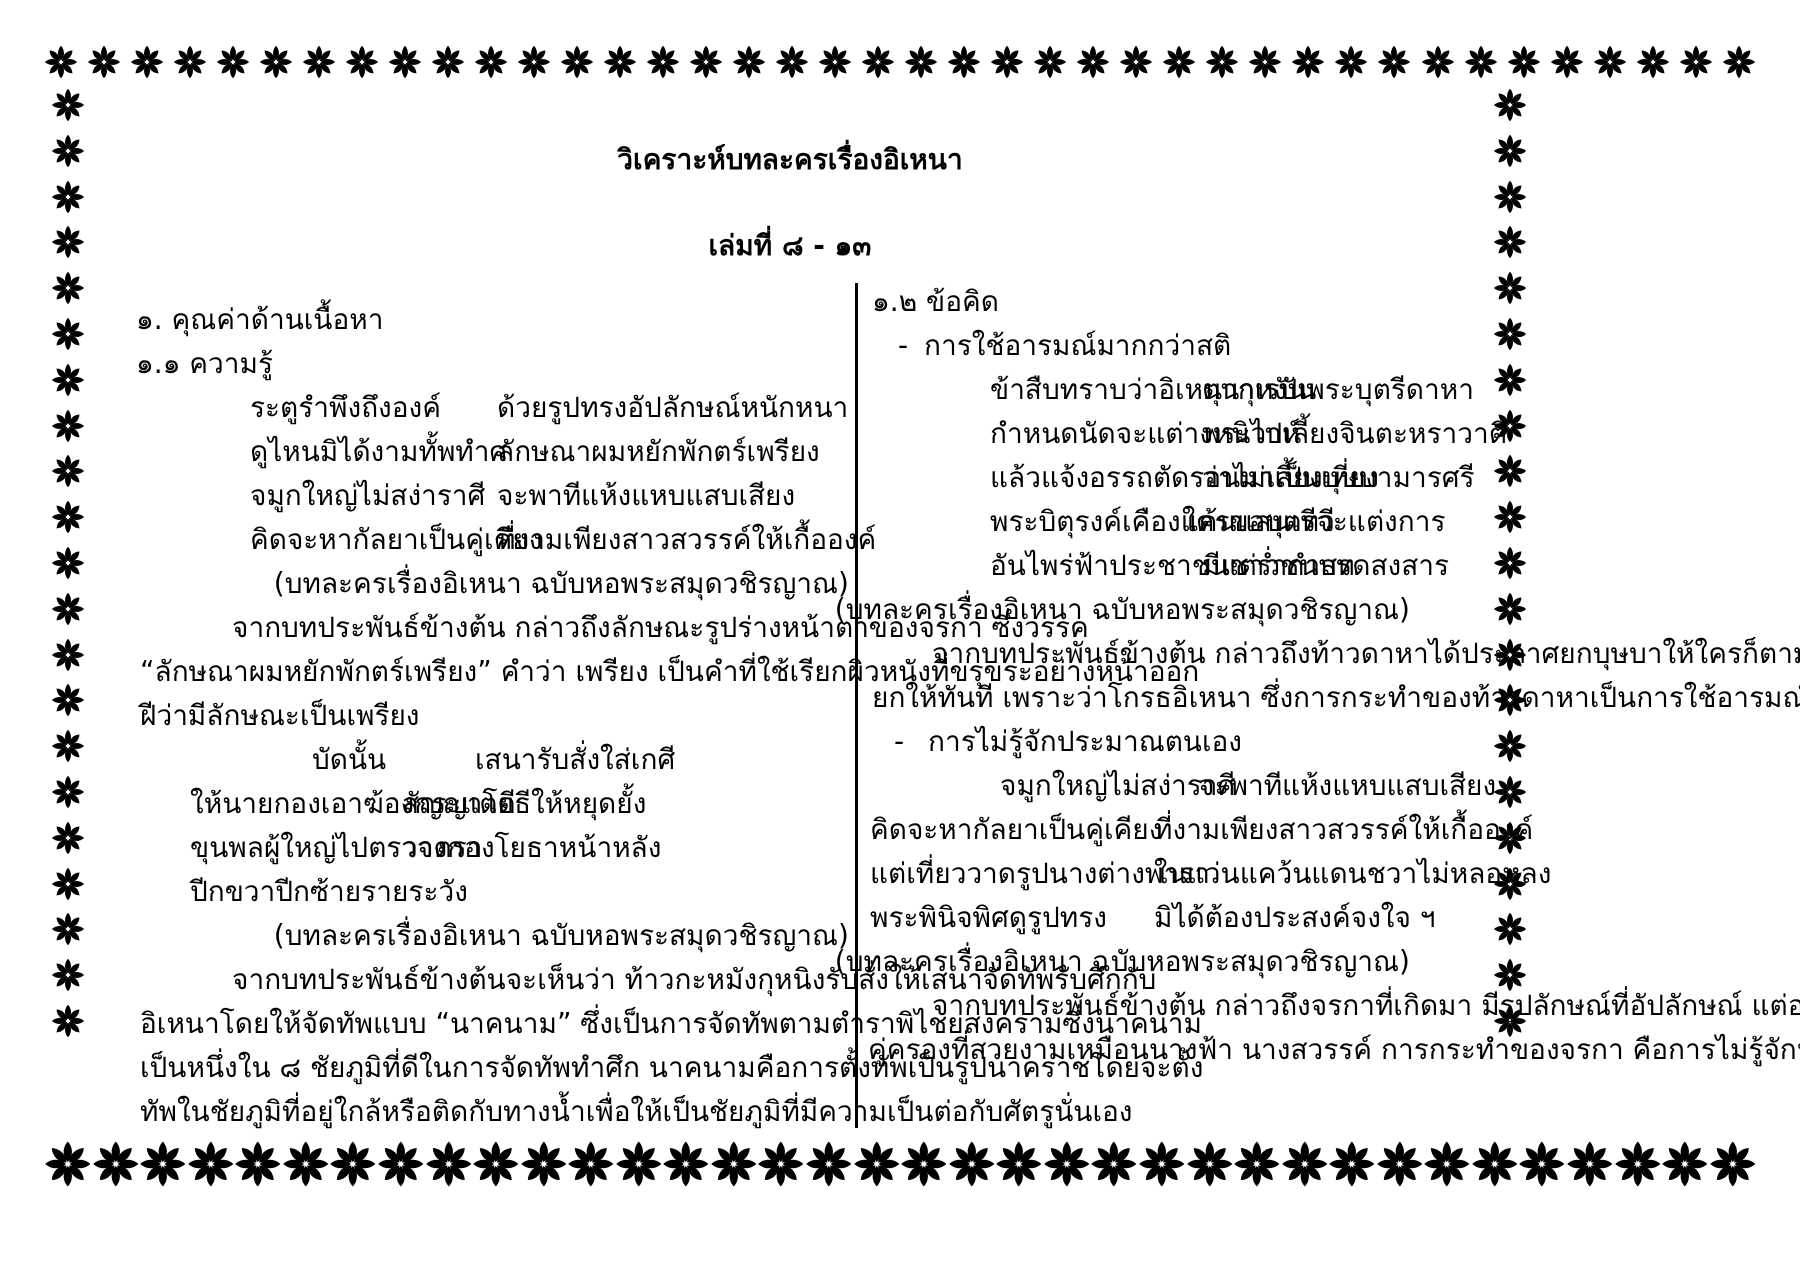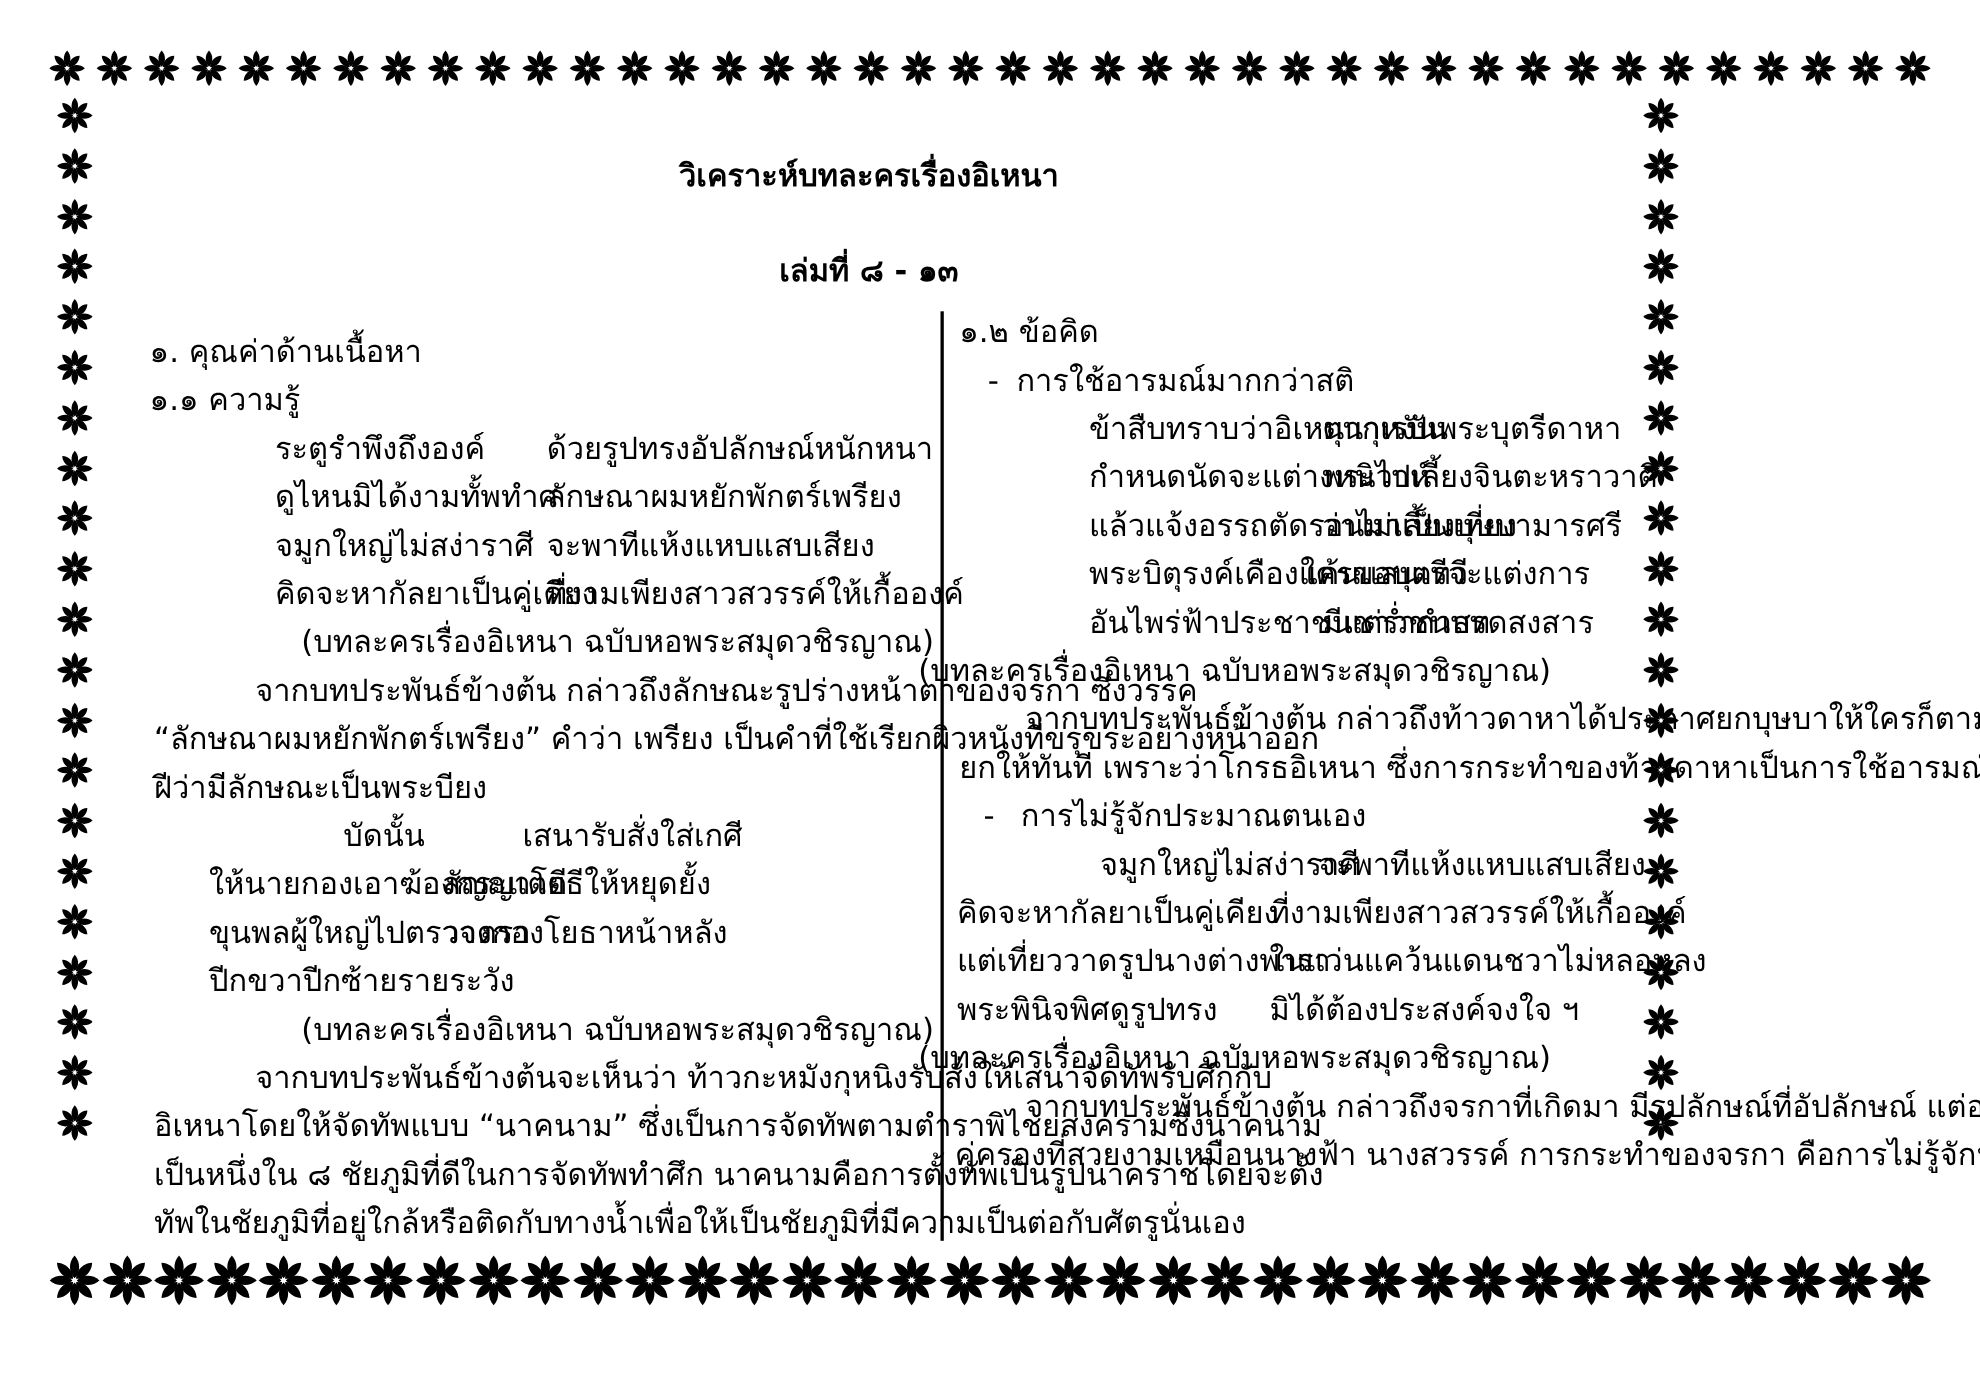--- a/index.html
+++ b/index.html
@@ -1492,21 +1492,21 @@
       <span class="t src" style="right:8px">(บทละครเรื่องอิเหนา ฉบับหอพระสมุดวชิรญาณ)</span>
     </div>
 
   <div class="row">
       <span class="t" style="left:112px">จากบทประพันธ์ข้างต้น กล่าวถึงลักษณะรูปร่างหน้าตาของจรกา ซึ่งวรรค</span>
     </div>
   <div class="row">
       <span class="t" style="left:20px">“ลักษณาผมหยักพักตร์เพรียง” คำว่า เพรียง เป็นคำที่ใช้เรียกผิวหนังที่ขรุขระอย่างหน้าออก</span>
     </div>
   <div class="row">
-      <span class="t" style="left:20px">ฝีว่ามีลักษณะเป็นพระบียง</span>
+      <span class="t" style="left:20px">ฝีว่ามีลักษณะเป็นเพรียง</span>
     </div>
 
   <div class="row">
       <span class="t" style="left:192px">บัดนั้น</span>
       <span class="t" style="left:355px">เสนารับสั่งใส่เกศี</span>
     </div>
   <div class="row">
       <span class="t" style="left:70px">ให้นายกองเอาฆ้องกระแตดี</span>
       <span class="t" style="left:282px">สัญญาโยธีให้หยุดยั้ง</span>
     </div>

